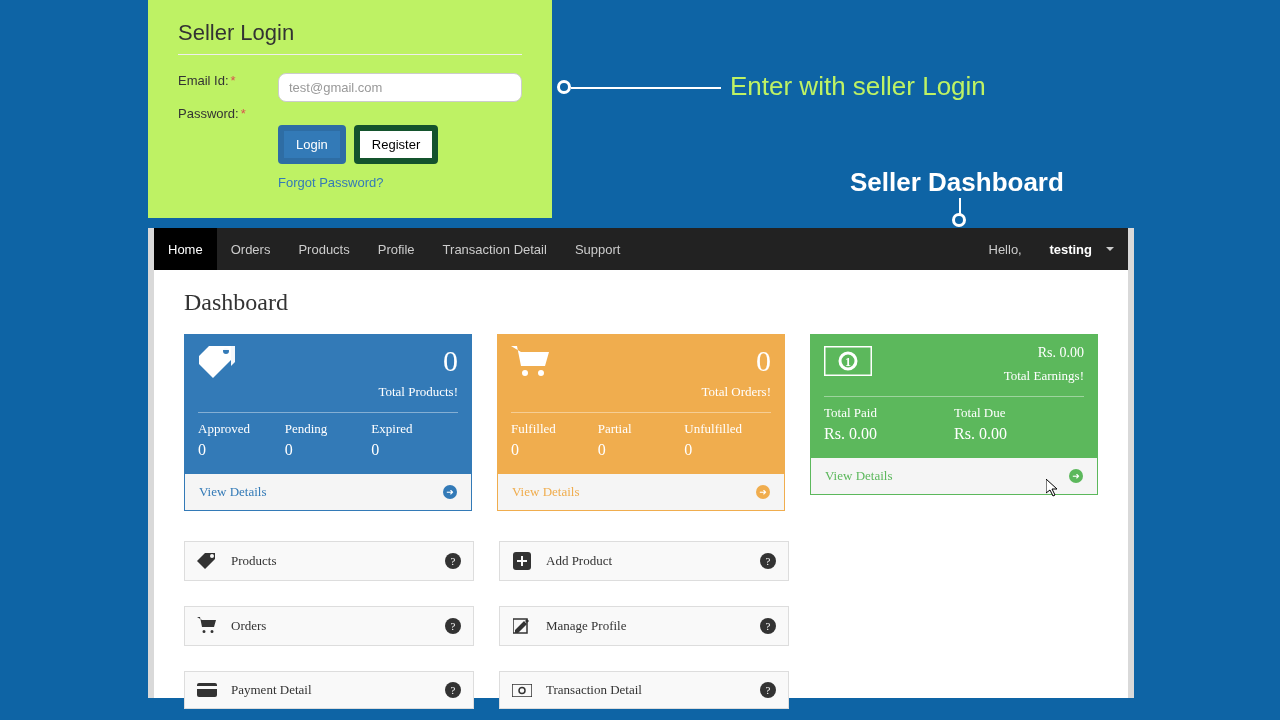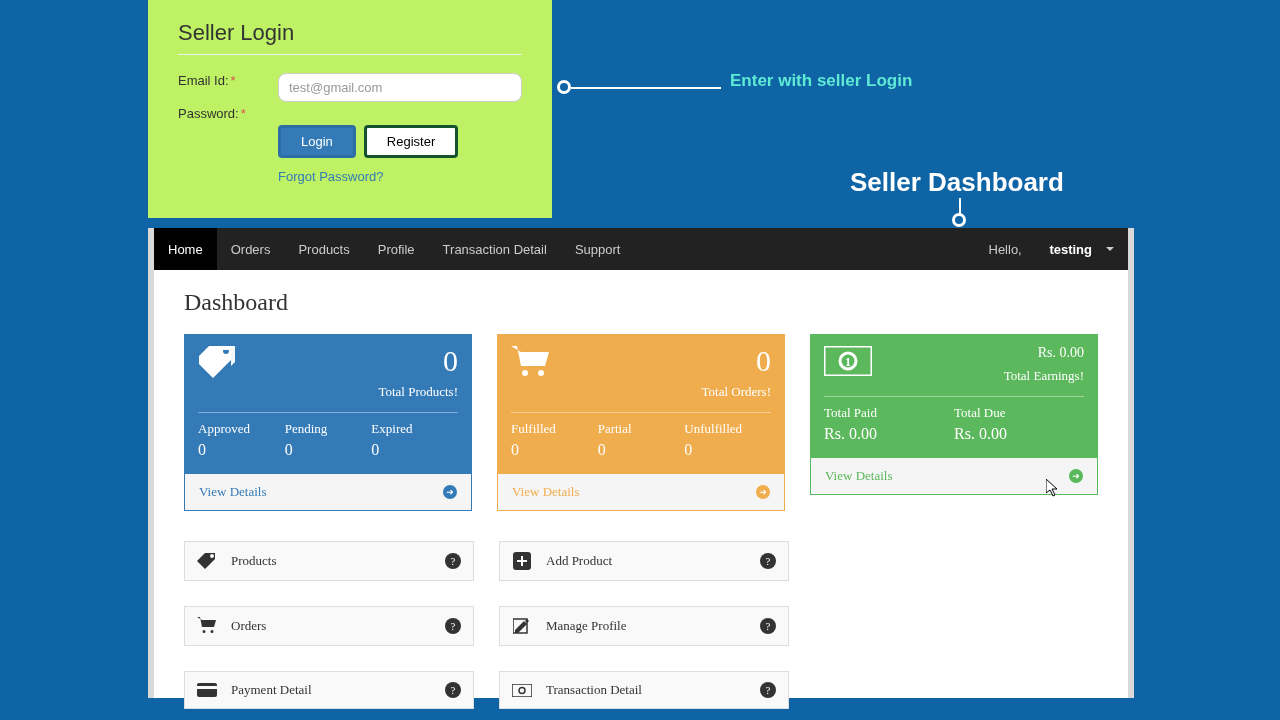--- a/index.html
+++ b/index.html
@@ -47,47 +47,47 @@
   flex: 1;
   padding: 6px 10px;
   border: 1px solid #ccc;
   border-radius: 8px;
   font-size: 13px;
   color: #555;
 }
 .form-input::placeholder { color: #999; }
 .btn-row { padding-left: 100px; display: flex; gap: 8px; margin-bottom: 10px;}
 .btn {
-  padding: 6px 20px;
+  padding: 6px 12px;
   border-radius: 4px;
   font-size: 13px;
   cursor: pointer;
-  border: 3px solid #14532d;
+  border: 6px solid #14532d;
   background: #fff;
 }
 .btn-primary {
   background: #337ab7;
   border-color: #2e6da4;
   color: #fff;
 }
 .forgot-link {
   margin-left: 100px;
   font-size: 13px;
   color: #337ab7;
   text-decoration: none;
 }
 
 
 .annotation1 {
   position: absolute;
   top: 71px;
   left: 730px;
-  color: #5eead4;
-  font-size: 17px;
-  font-weight: 700;
+  color: #bef264;
+  font-size: 26px;
+  font-weight: 400;
 }
 .annotation2 {
   position: absolute;
   top: 167px;
   left: 850px;
   color: #fff;
   font-size: 26px;
   font-weight: 600;
 }
 .circle1 {

